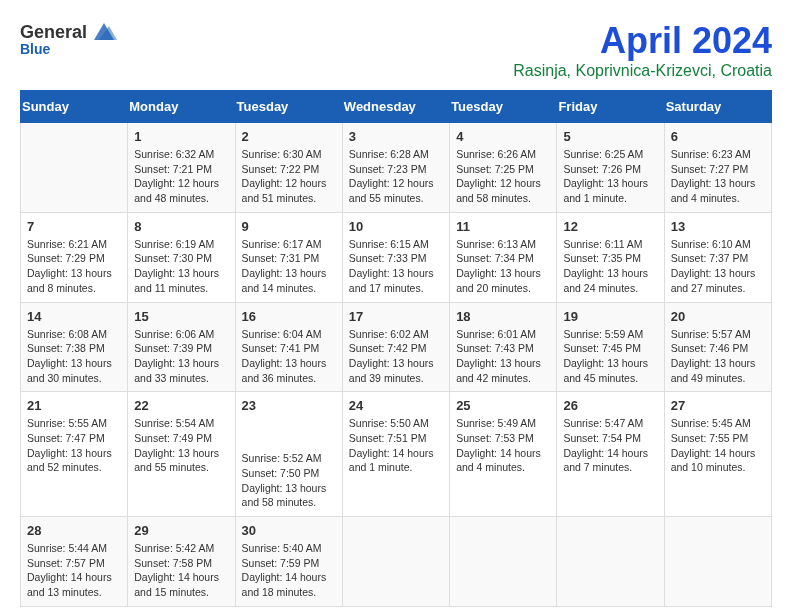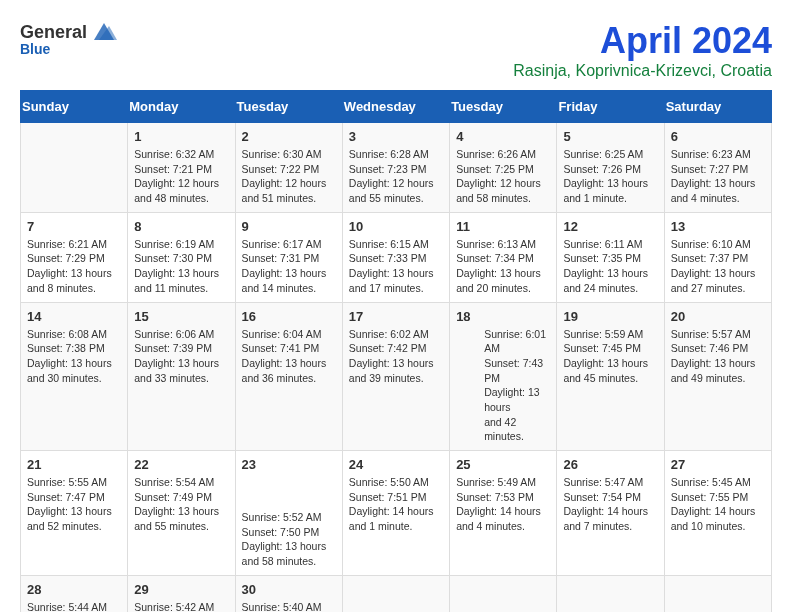--- a/index.html
+++ b/index.html
@@ -246,21 +246,21 @@
         </td>
         <td>
           <div class="day-number">17</div>
           <div class="day-info" style="white-space: pre-line;">Sunrise: 6:02 AM
 Sunset: 7:42 PM
 Daylight: 13 hours
 and 39 minutes.</div>
         </td>
         <td>
           <div class="day-number">18</div>
-          <div class="day-info" style="white-space: pre-line; margin-left: 28px;">Sunrise: 6:01 AM
+          <div class="day-info" style="white-space: pre-line;">Sunrise: 6:01 AM
 Sunset: 7:43 PM
 Daylight: 13 hours
 and 42 minutes.</div>
         </td>
         <td>
           <div class="day-number">19</div>
           <div class="day-info" style="white-space: pre-line;">Sunrise: 5:59 AM
 Sunset: 7:45 PM
 Daylight: 13 hours
 and 45 minutes.</div>

